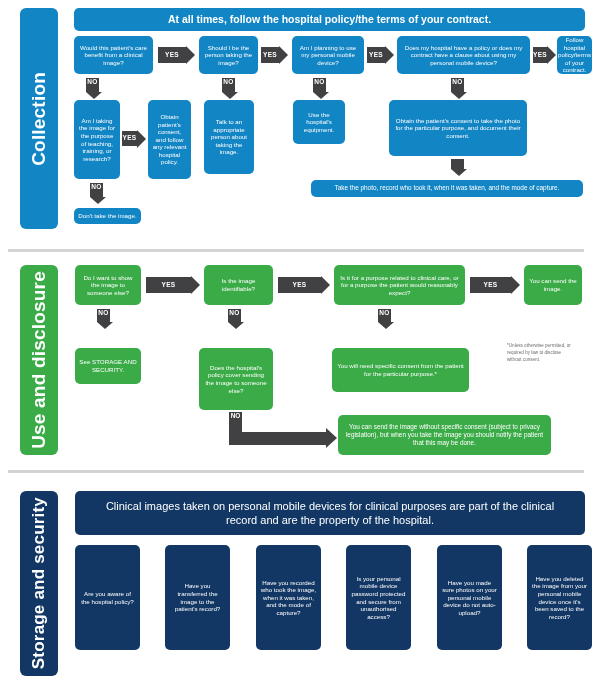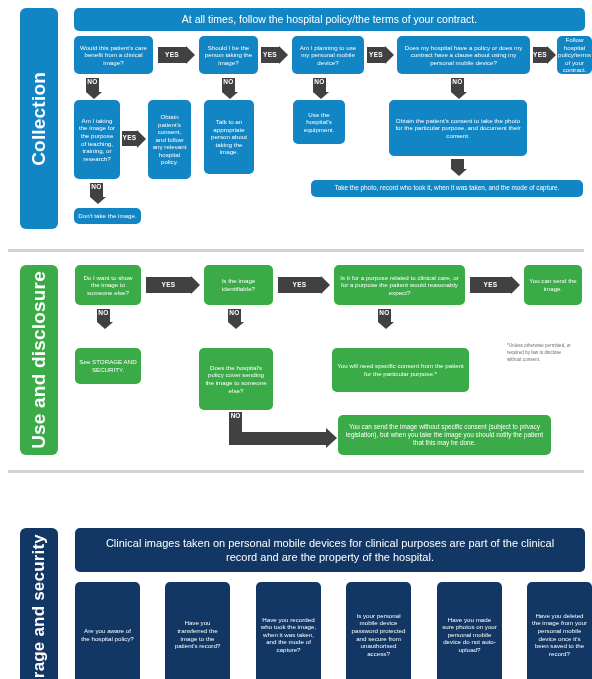--- a/index.html
+++ b/index.html
@@ -56,21 +56,21 @@
     align-items: center;
     justify-content: center;
     text-align: center;
     color: #ffffff;
     line-height: 1.3;
   }
 
   
   .c-blue  { background: #1285c4; }
   .c-green { background: #3aab47; }
-  .c-navy  { background: #123764; margin-top: 37px; }
+  .c-navy  { background: #123764; }
 
   
   .arrow-right {
     position: absolute;
     display: flex;
     align-items: center;
   }
   .arrow-right .shaft {
     background: #414042;
     height: 100%;
@@ -168,21 +168,21 @@
 </style>
 </head>
 <body>
 
 <div class="canvas">
 
   <div class="abs side-tab c-blue" style="left:20px; top:8px; width:38px; height:221px; font-size:19px;">
     <span>Collection</span>
   </div>
 
-  <div class="abs banner c-blue" style="left:74px; top:8px; width:511px; height:23px; font-size:10.5px; font-weight:normal;">
+  <div class="abs banner c-blue" style="left:74px; top:8px; width:511px; height:23px; font-size:10.5px; font-weight:bold;">
     <span>At all times, follow the hospital policy/the terms of your contract.</span>
   </div>
 
   <div class="abs box c-blue" style="left:74px; top:36px; width:79px; height:38px; font-size:6.2px;">
     <span>Would this patient's care benefit from a clinical image?</span>
   </div>
 
   <div class="abs arrow-right" style="left:158px; top:47px; width:37px; height:16px;">
     <div class="shaft">
       <span class="lbl">YES</span>

